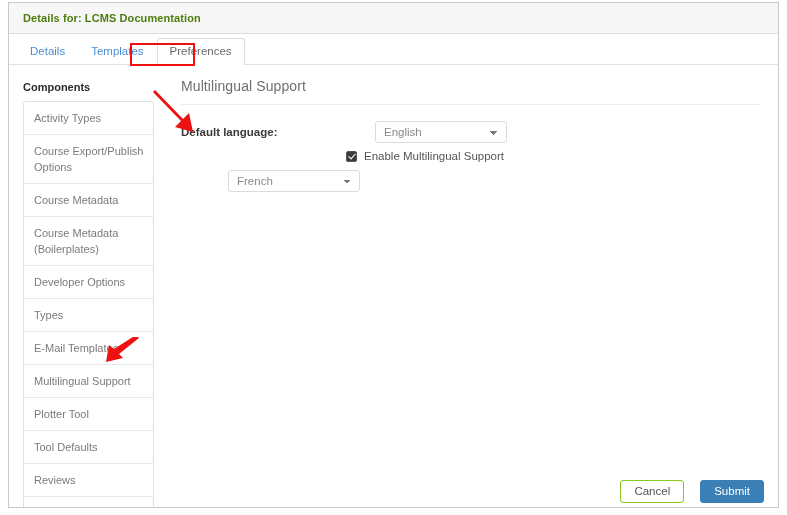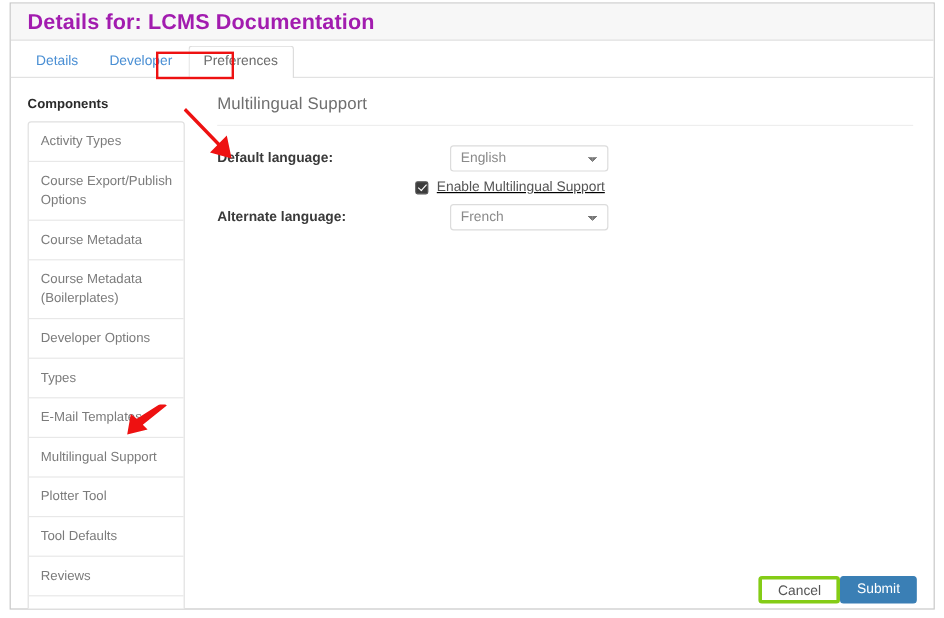--- a/index.html
+++ b/index.html
@@ -31,23 +31,23 @@
   
   .title-bar {
     height: 31px;
     background: #f7f7f7;
     border-bottom: 1px solid #dcdcdc;
     display: flex;
     align-items: center;
     box-sizing: border-box;
   }
   .title-bar .title {
-    font-size: 18px;
+    font-size: 11px;
     font-weight: bold;
-    color: #a21caf;
+    color: #4d7c0f;
     padding-left: 14px;
     letter-spacing: 0.1px;
   }
 
   
   .tab-strip {
     position: relative;
     height: 31px;
     background: #ffffff;
     display: flex;
@@ -196,21 +196,20 @@
     background-size: 4px 4px, 4px 4px;
     background-repeat: no-repeat;
     cursor: pointer;
     margin-left: 47px;
   }
 
   .checkbox-row {
     display: flex;
     align-items: center;
     margin: 2px 0 8px 165px;
-    text-decoration: underline;
   }
   .cb-box {
     width: 11px;
     height: 11px;
     border: 1px solid #555;
     border-radius: 2px;
     background: #3c3c3c;
     position: relative;
     flex: none;
     cursor: pointer;
@@ -252,23 +251,23 @@
     font-family: "Liberation Sans", sans-serif;
     border-radius: 3px;
     padding: 0 13px;
     height: 23px;
     line-height: 21px;
     cursor: pointer;
     box-sizing: border-box;
   }
   .btn-cancel {
     background: #ffffff;
-    border: 3px solid #84cc16;
+    border: 1px solid #84cc16;
     color: #555555;
-    margin-right: 0;
+    margin-right: 16px;
   }
   .btn-submit {
     background: #3a7fb5;
     border: 1px solid #3a7fb5;
     color: #ffffff;
   }
 
   
   .arrow {
     position: absolute;
@@ -292,21 +291,21 @@
 <body>
 
 <div class="app-frame">
 
   <div class="title-bar">
     <div class="title">Details for: LCMS Documentation</div>
   </div>
 
   <div class="tab-strip">
     <div class="tab">Details</div>
-    <div class="tab">Developer</div>
+    <div class="tab">Templates</div>
     <div class="tab active">Preferences</div>
     <div class="tab-highlight"></div>
   </div>
 
   <div class="body-area">
 
     <div class="sidebar">
       <div class="sidebar-heading">Components</div>
       <div class="component-list">
         <div class="component-item">Activity Types</div>
@@ -337,21 +336,20 @@
             </select>
           </div>
         </div>
 
         <div class="checkbox-row">
           <span class="cb-box"></span>
           <span class="cb-label">Enable Multilingual Support</span>
         </div>
 
         <div class="form-row">
-          <div class="form-label">Alternate language:</div>
           <div class="field-col">
             <select class="styled-select">
               <option>French</option>
             </select>
           </div>
         </div>
 
       </div>
     </div>
 

